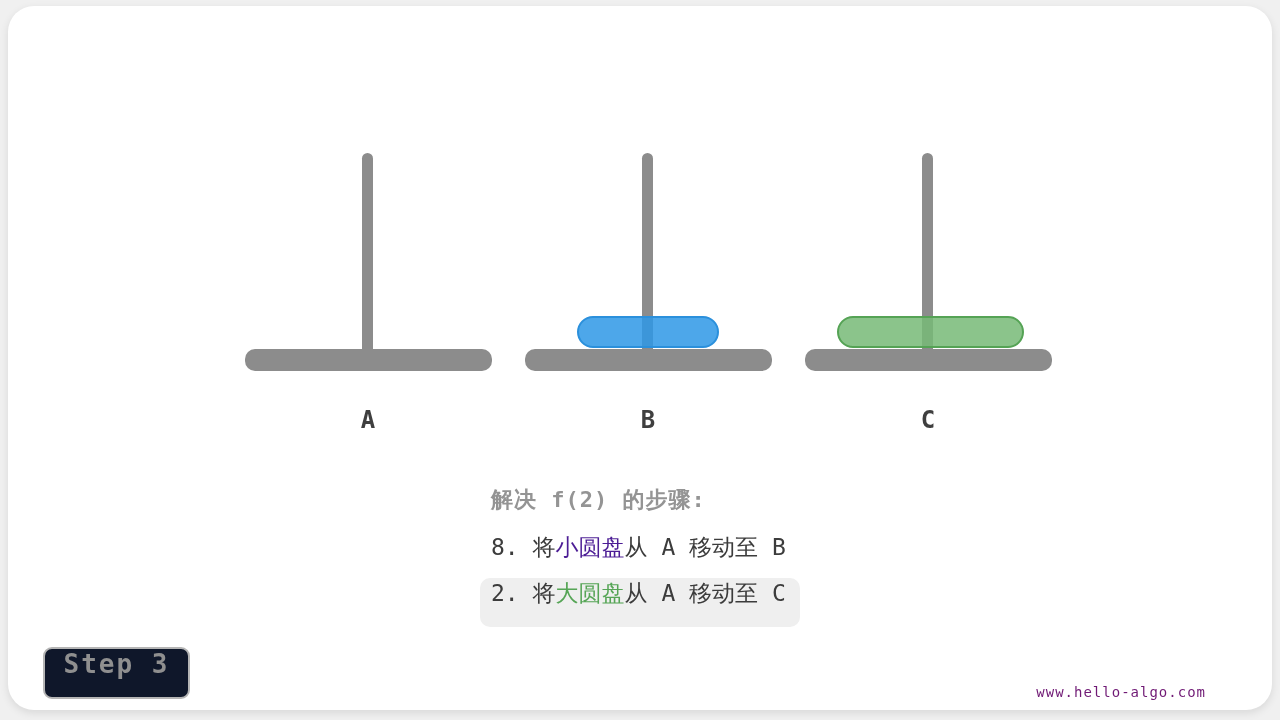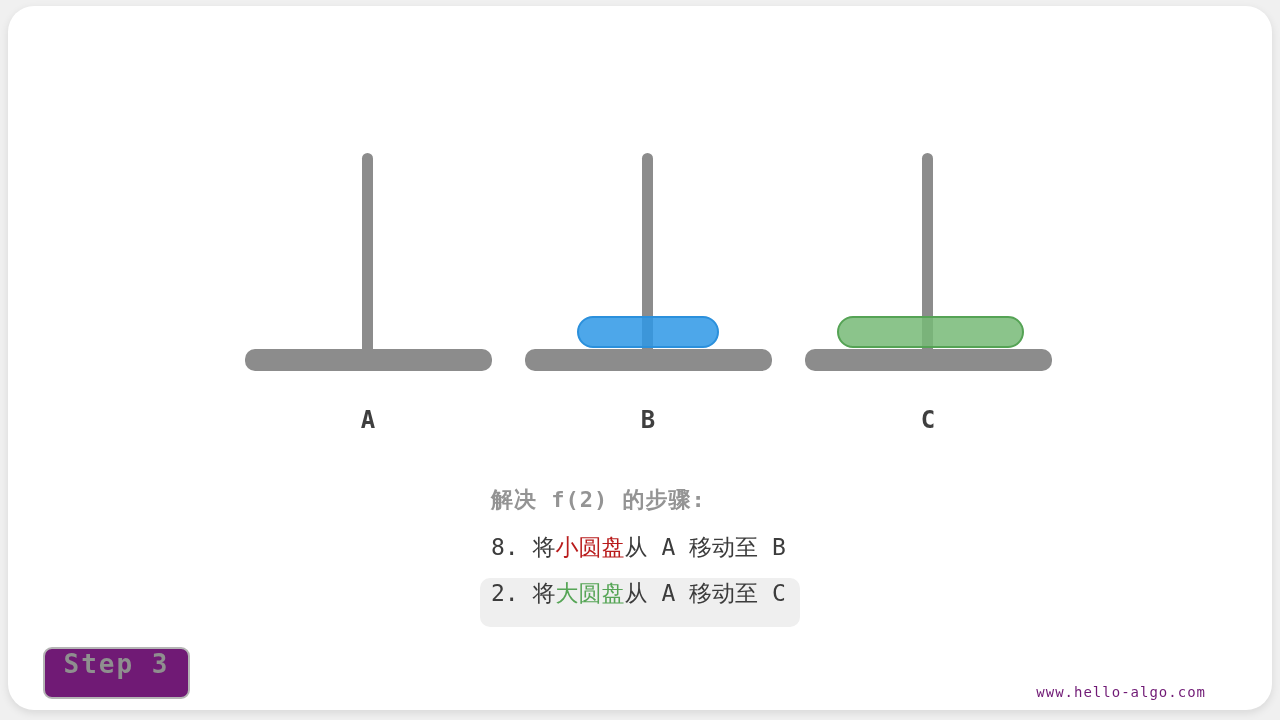--- a/index.html
+++ b/index.html
@@ -73,21 +73,21 @@
     padding: 0 14px 4px 11px;
     background: #efefef;
     border-radius: 10px;
   }
 
   .step-badge {
     position: absolute;
     left: 35px; top: 641px;
     width: 147px; height: 52px;
     box-sizing: border-box;
-    background: #701a75;
+    background: #0f172a;
     border: 2px solid #b5b5b5;
     border-radius: 9px;
     text-align: center;
     line-height: 48px;
     font: bold 26px "DejaVu Sans Mono", monospace;
     color: #8f8f8f;
     letter-spacing: 2px;
   }
 
   .watermark {
@@ -119,21 +119,21 @@
   <div>
     <div class="pole" style="left: 914px; background: rgb(140, 140, 140);"></div>
     <div class="disk" style="background: rgba(119, 186, 119, 0.85); border-color: rgb(85, 163, 85); width: 187px; left: 829px;"></div>
     <div class="base" style="left: 797px; background: rgb(140, 140, 140);"></div>
     <div class="peg-label" style="left:860px;">C</div>
   </div>
 
   <div class="steps-title" style="color: rgb(148, 148, 148);">解决 f(2) 的步骤:</div>
 
   <div class="step-line step-line-1">
-    <span>8. 将</span><span style="color: #b91c1c;">小圆盘</span><span>从 A 移动至 B</span>
+    <span>8. 将</span><span style="color: #4c1d95;">小圆盘</span><span>从 A 移动至 B</span>
   </div>
 
   <div class="step-line step-line-2" style="background: rgb(239, 239, 239);">
     <span>2. 将</span><span style="color: rgb(86, 165, 86);">大圆盘</span><span>从 A 移动至 C</span>
   </div>
 
   <div class="step-badge" style="border-color: rgb(181, 181, 181); color: rgb(143, 143, 143);">Step 3</div>
 
   <div class="watermark">www.hello-algo.com</div>
 

